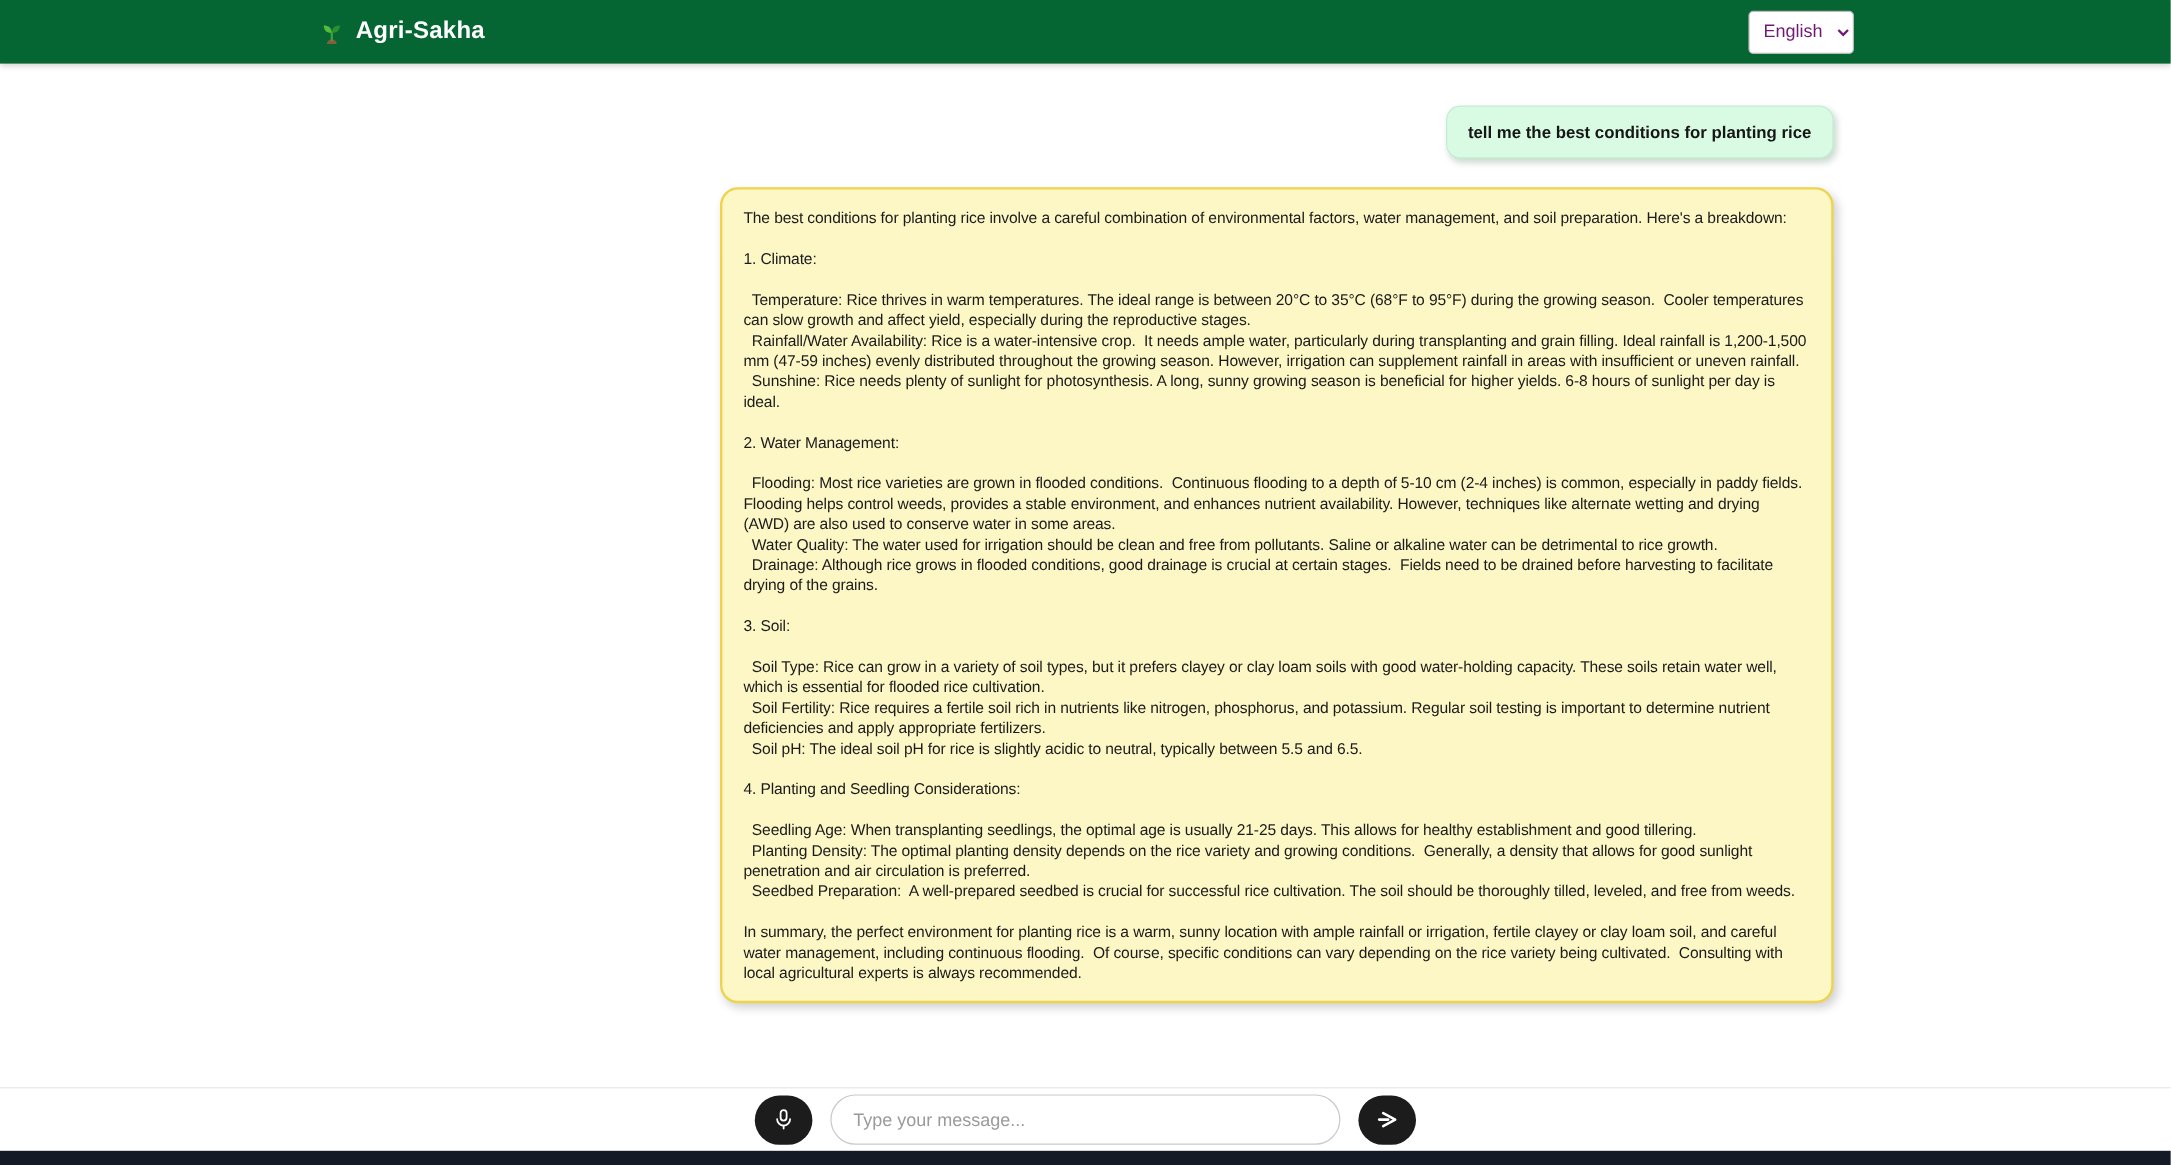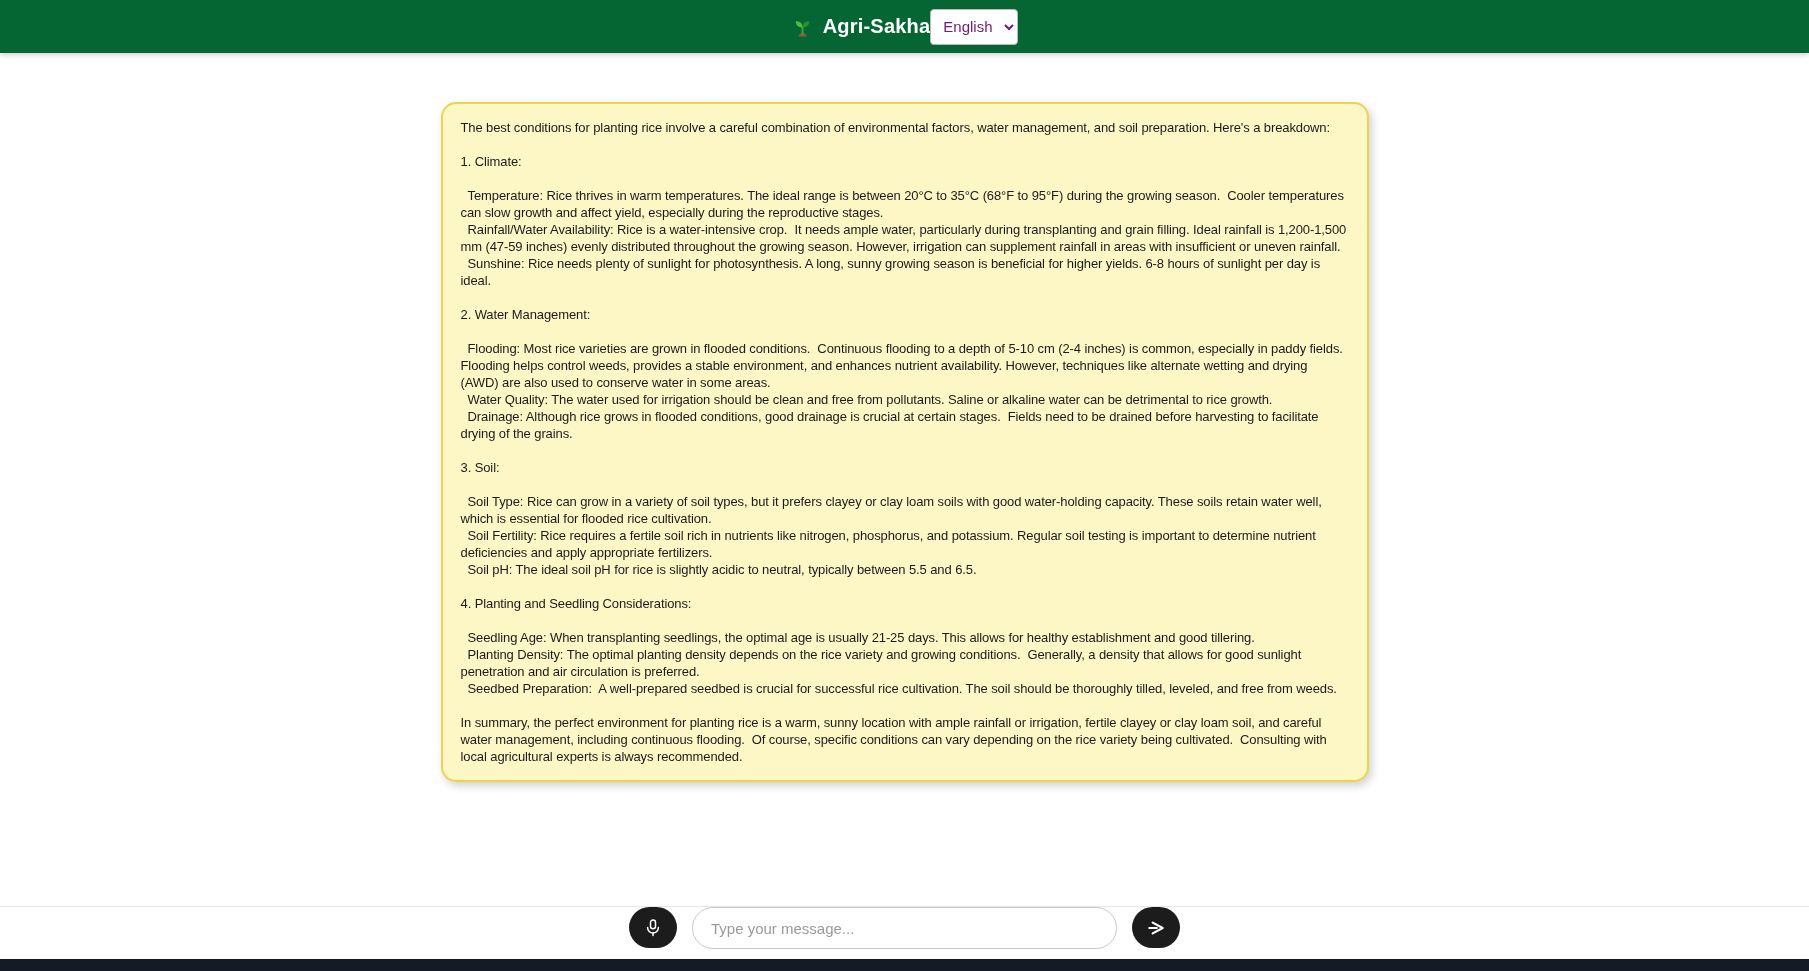--- a/index.html
+++ b/index.html
@@ -18,21 +18,21 @@
     box-shadow: 0 2px 5px rgba(0,0,0,0.18);
     position: relative;
     z-index: 5;
   }
   .header-inner {
     width: 1280px;
     margin: 0 auto;
     height: 100%;
     display: flex;
     align-items: center;
-    justify-content: center;
+    justify-content: space-between;
   }
   .brand { display: flex; align-items: center; gap: 9px; }
   .brand-title {
     color: #ffffff;
     font-size: 20px;
     font-weight: bold;
     letter-spacing: 0.2px;
   }
   .lang-select {
     font-family: "Liberation Sans", sans-serif;
@@ -62,21 +62,21 @@
     background: #d9fbe3;
     border: 1px solid #c2efd0;
     border-radius: 12px;
     box-shadow: 2px 3px 5px rgba(60,110,70,0.25);
     padding: 13px 17px;
     font-size: 14px;
     font-weight: bold;
     color: #161616;
     max-width: 70%;
   }
-  .row-bot { display: flex; justify-content: center; margin-top: 14px; }
+  .row-bot { display: flex; justify-content: flex-end; margin-top: 24px; }
   .bot-bubble {
     background: #fdf7c5;
     border: 2px solid #eed34e;
     border-radius: 15px;
     box-shadow: 3px 4px 8px rgba(0,0,0,0.18);
     padding: 15px 18px;
     width: 928px;
     font-size: 13px;
     line-height: 17px;
     letter-spacing: -0.1px;
@@ -86,20 +86,21 @@
 
   
   .composer {
     position: absolute;
     left: 0; right: 0;
     bottom: 12px;
     height: 53px;
     background: #ffffff;
     border-top: 1px solid #e7e7e7;
     display: flex;
+    align-items: center;
     justify-content: center;
     gap: 15px;
   }
   .icon-btn {
     width: 48px; height: 41px;
     border-radius: 21px;
     background: #1c1c1c;
     border: none;
     display: flex;
     align-items: center;
@@ -145,20 +146,23 @@
       <span class="brand-title">Agri-Sakha</span>
     </div>
     <select class="lang-select">
       <option>English</option>
     </select>
   </div>
 </div>
 
 <div class="chat-area">
   <div class="chat-container">
+    <div class="row-user">
+      <div class="user-bubble">tell me the best conditions for planting rice</div>
+    </div>
     <div class="row-bot">
       <div class="bot-bubble">The best conditions for planting rice involve a careful combination of environmental factors, water management, and soil preparation. Here's a breakdown:
 
 1. Climate:
 
   Temperature: Rice thrives in warm temperatures. The ideal range is between 20°C to 35°C (68°F to 95°F) during the growing season.  Cooler temperatures can slow growth and affect yield, especially during the reproductive stages.
   Rainfall/Water Availability: Rice is a water-intensive crop.  It needs ample water, particularly during transplanting and grain filling. Ideal rainfall is 1,200-1,500 mm (47-59 inches) evenly distributed throughout the growing season. However, irrigation can supplement rainfall in areas with insufficient or uneven rainfall.
   Sunshine: Rice needs plenty of sunlight for photosynthesis. A long, sunny growing season is beneficial for higher yields. 6-8 hours of sunlight per day is ideal.
 
 2. Water Management:

